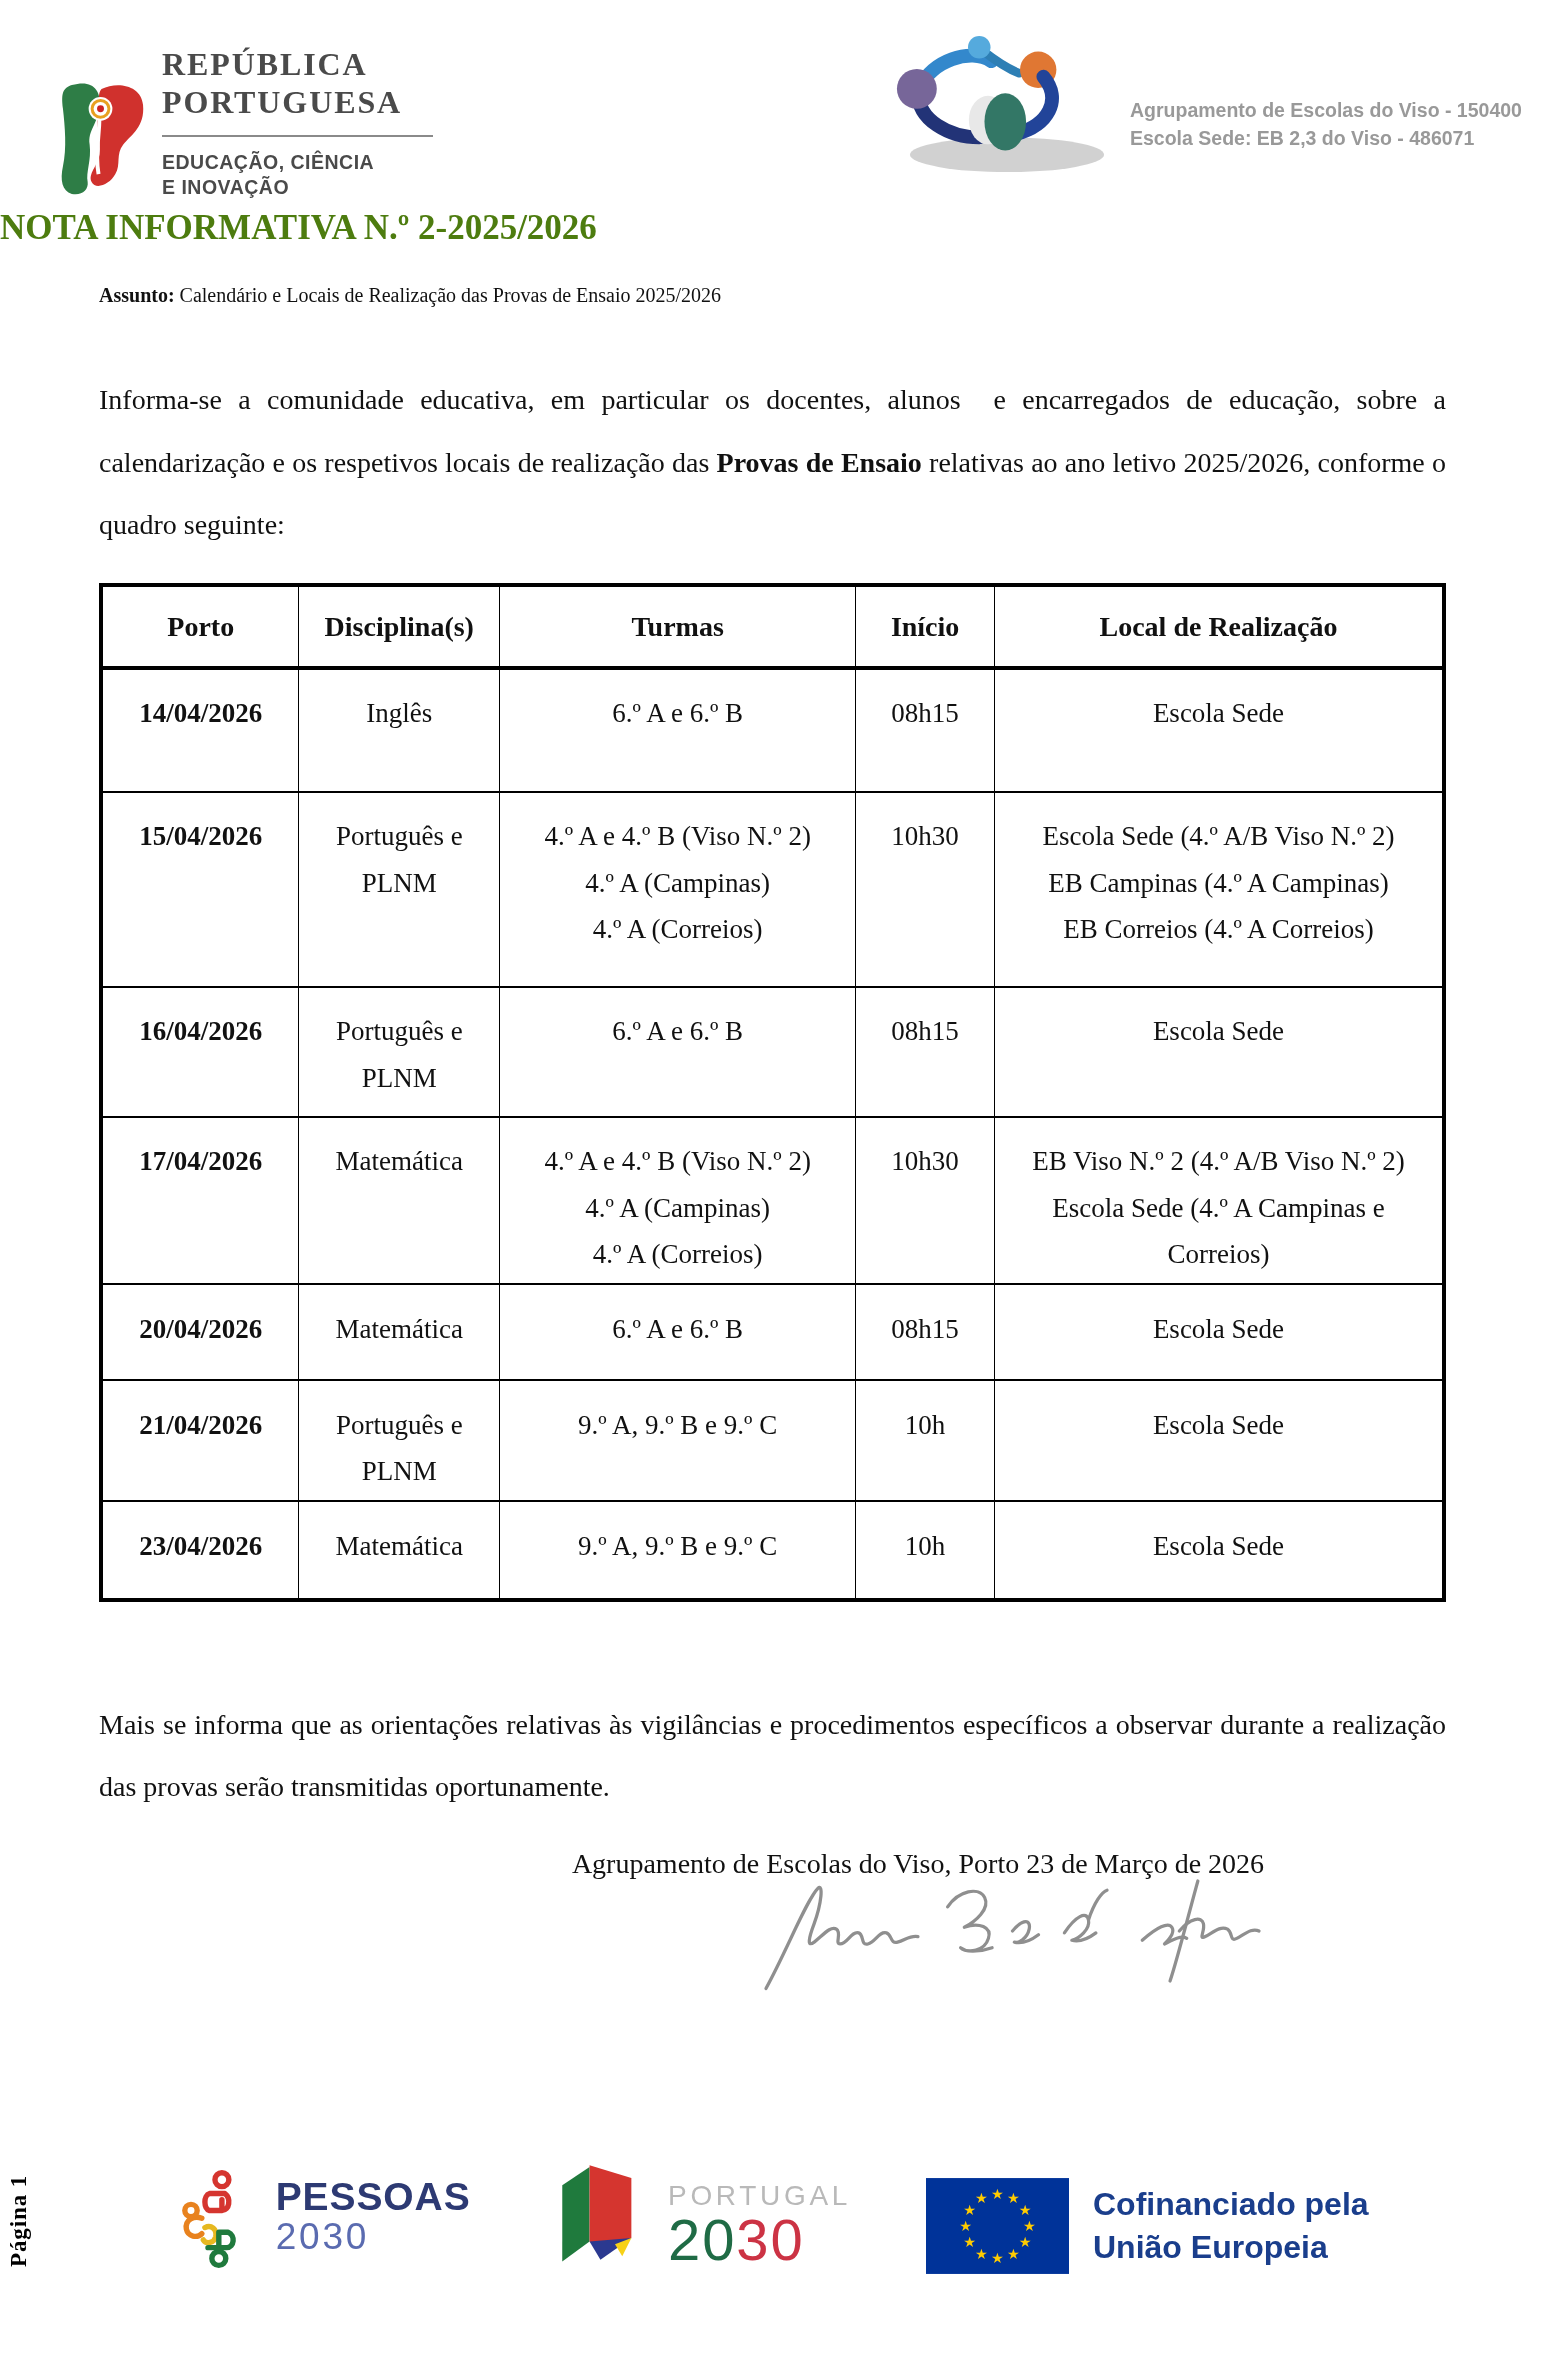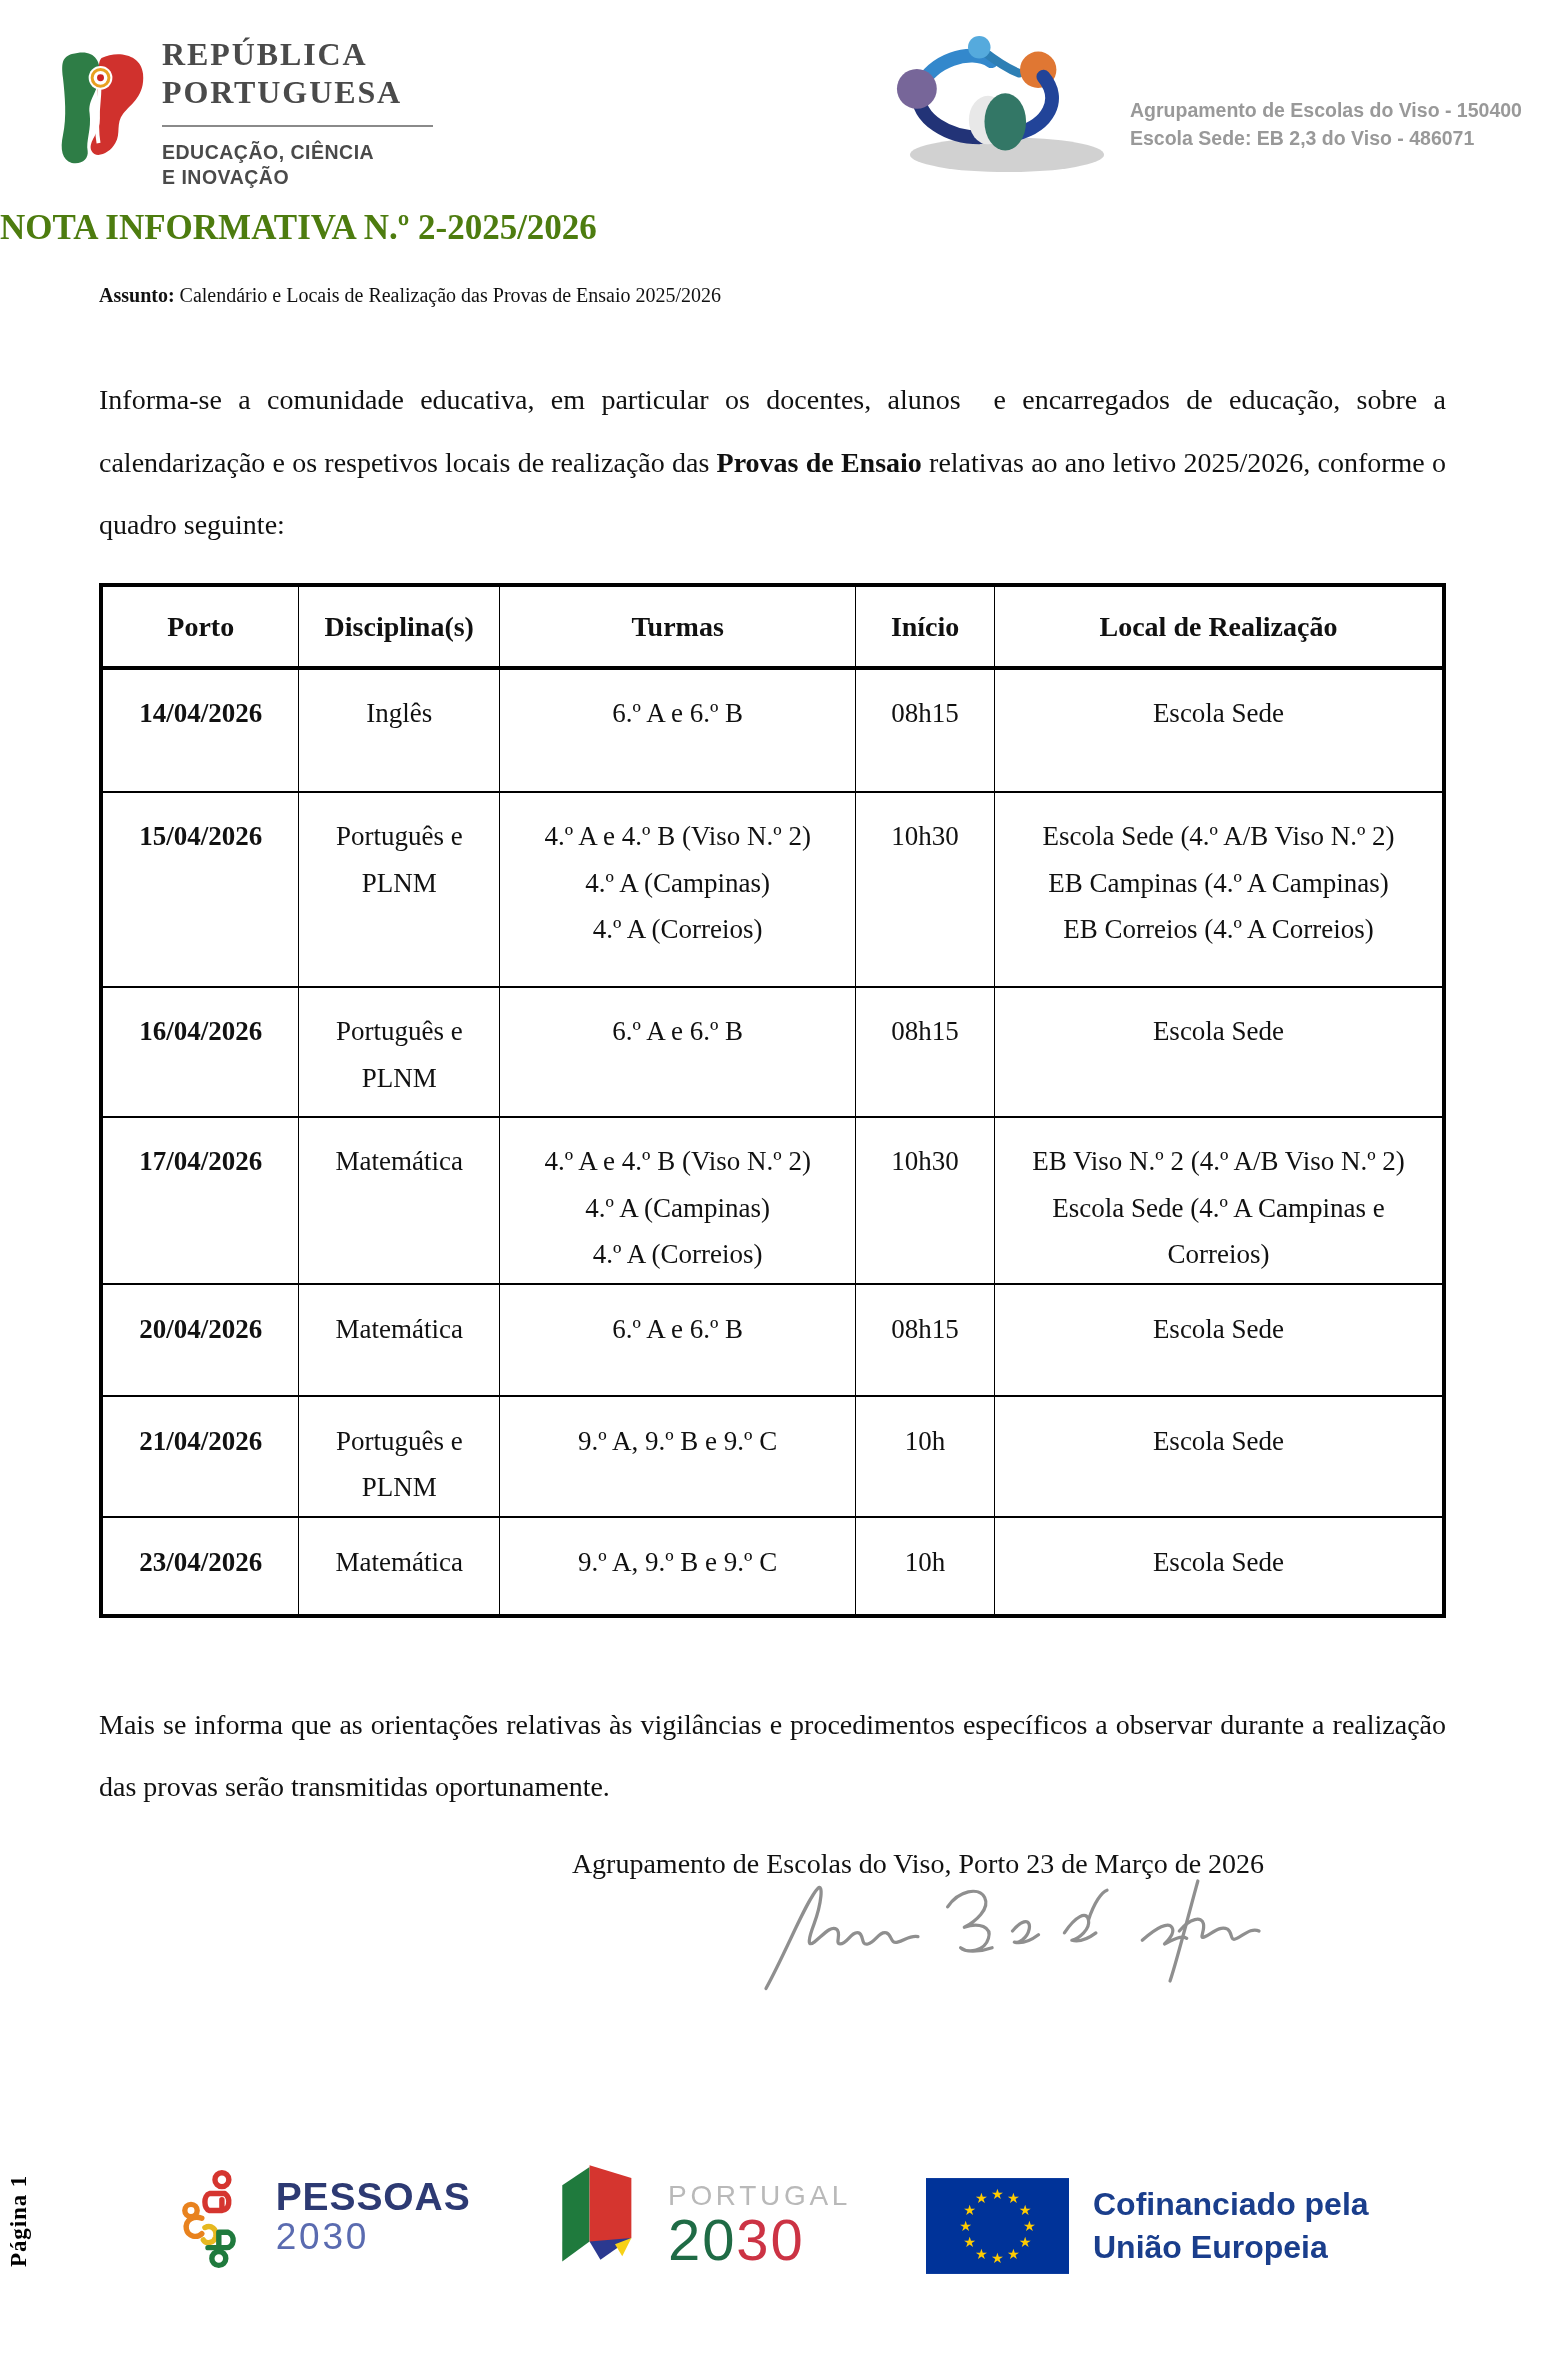--- a/index.html
+++ b/index.html
@@ -8,21 +8,21 @@
     width:1546px;height:2375px;
     background:#ffffff;
     font-family:"Liberation Serif", serif;
     color:#111;
     overflow:hidden;
   }
   .pre{white-space:pre-line;}
   .prewrap{white-space:pre-wrap;}
 
   
-  .hdr-left{position:absolute;left:58px;top:25px;display:flex;align-items:center;}
+  .hdr-left{position:absolute;left:58px;top:35px;display:flex;align-items:flex-end;}
   .flag-icon{width:89px;height:121px;margin-right:15px;}
   .rep-text{padding-top:11px;}
   .rep-line{font-family:"Liberation Serif",serif;font-weight:bold;font-size:32px;letter-spacing:1.9px;color:#4a4a4a;line-height:1.18;}
   .rep-rule{width:271px;height:2.8px;background:#8a8a8a;margin:13px 0 13px 0;}
   .rep-sub{font-family:"Liberation Sans",sans-serif;font-weight:bold;font-size:19.5px;color:#4a4a4a;line-height:1.25;letter-spacing:0.5px;}
 
   .hdr-logo{position:absolute;left:877px;top:20.4px;width:260px;height:162px;}
   .hdr-right-text{
     position:absolute;left:1130px;top:96px;
     font-family:"Liberation Sans",sans-serif;font-weight:bold;
@@ -55,21 +55,21 @@
     padding:5.6px 3.7px;
   }
   .tbl td{
     font-size:27px;text-align:center;vertical-align:top;
     padding:20.4px 5.6px 5.6px 5.6px;line-height:1.72;
     border-bottom:2.8px solid #000;
   }
   .tbl td.c-data{font-weight:bold;}
   tr.h-row{height:83px;}
   tr.r0{height:124px;} tr.r1{height:195px;} tr.r2{height:130px;}
-  tr.r3{height:138px;margin-top:27px;} tr.r4{height:112px;} tr.r5{height:117px;} tr.r6{height:99px;}
+  tr.r3{height:138px;margin-top:27px;} tr.r4{height:96px;} tr.r5{height:117px;} tr.r6{height:99px;}
 
   
   .para2{
     position:absolute;left:99px;top:1694px;width:1347px;
     font-size:28px;line-height:2.2;text-align:justify;
   }
   .dateline{
     position:absolute;left:290px;top:1848px;width:1256px;
     text-align:center;font-size:28px;
   }

